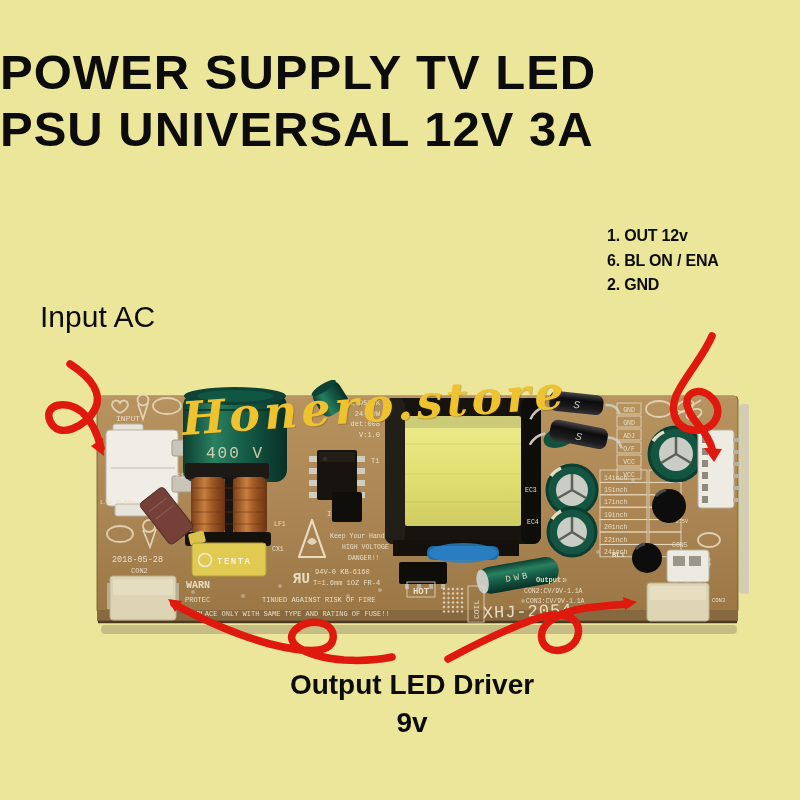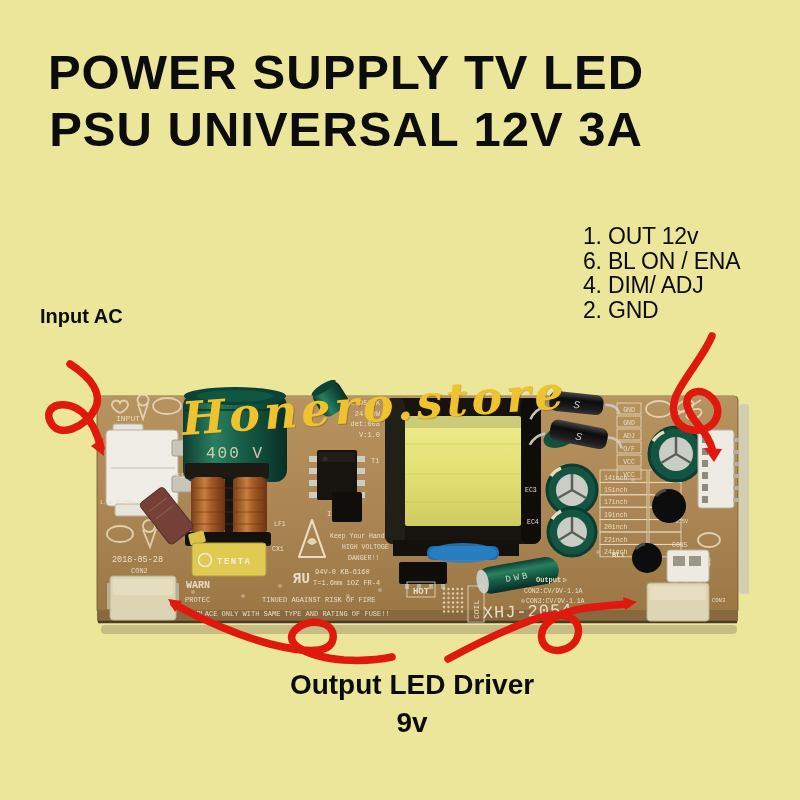--- a/index.html
+++ b/index.html
@@ -3,24 +3,24 @@
 <meta charset="utf-8">
 <style>
   html,body{margin:0;padding:0;}
   body{
     width:800px;height:800px;position:relative;overflow:hidden;
     background:var(--background,#ece69b);
     font-family:"Liberation Sans",sans-serif;
     color:var(--title-text,#0c0c0c);
   }
   .abs{position:absolute;}
-  #title{left:0;top:44px;width:692px;text-align:center;font-weight:bold;
+  #title{left:0;top:44px;width:692px;text-align:left;font-weight:bold;
     font-size:49px;line-height:57px;letter-spacing:1px;color:var(--title-text,#0c0c0c);}
-  #left-anno{left:40px;top:300px;font-size:20px;font-weight:bold;line-height:33px;}
-  #pinout{left:583px;top:224px;font-size:23px;font-weight:normal;line-height:24.5px;letter-spacing:-0.2px;}
+  #left-anno{left:40px;top:300px;font-size:30px;font-weight:normal;line-height:33px;}
+  #pinout{left:607px;top:224px;font-size:16px;font-weight:bold;line-height:24.5px;letter-spacing:-0.2px;}
   #bottom-anno{left:0;top:666px;width:824px;text-align:center;font-size:28px;font-weight:bold;line-height:38px;}
   #watermark{left:180px;top:392px;z-index:6;
     font-family:"DejaVu Serif",serif;font-style:italic;font-weight:bold;
     font-size:46px;letter-spacing:4px;color:var(--watermark-gold,#efc22f);
     transform:rotate(-4deg);transform-origin:left top;
     text-shadow:1px 1px 0 rgba(90,60,0,.28);white-space:nowrap;}
   #pcb{left:93px;top:380px;z-index:4;}
   #arrows{left:0;top:0;z-index:9;pointer-events:none;}
   text.silk{font-family:"Liberation Mono",monospace;fill:var(--silkscreen-cream,#ead);}
   .silkbox{fill:none;stroke:var(--silkscreen-cream,#e9dcc1);stroke-width:0.9;opacity:.9;}
@@ -36,21 +36,20 @@
   <div>PSU UNIVERSAL 12V 3A</div>
 </div>
 
 <div id="left-anno" class="abs">
   <div>Input AC</div>
 </div>
 
 <div id="pinout" class="abs">
   <div>1. OUT 12v</div>
   <div>6. BL ON / ENA</div>
-  <div>4. DIM/ ADJ</div>
   <div>2. GND</div>
 </div>
 
 <div id="bottom-anno" class="abs">
   <div>Output LED Driver</div>
   <div>9v</div>
 </div>
 
 <div id="watermark" class="abs">Honero.store</div>
 

